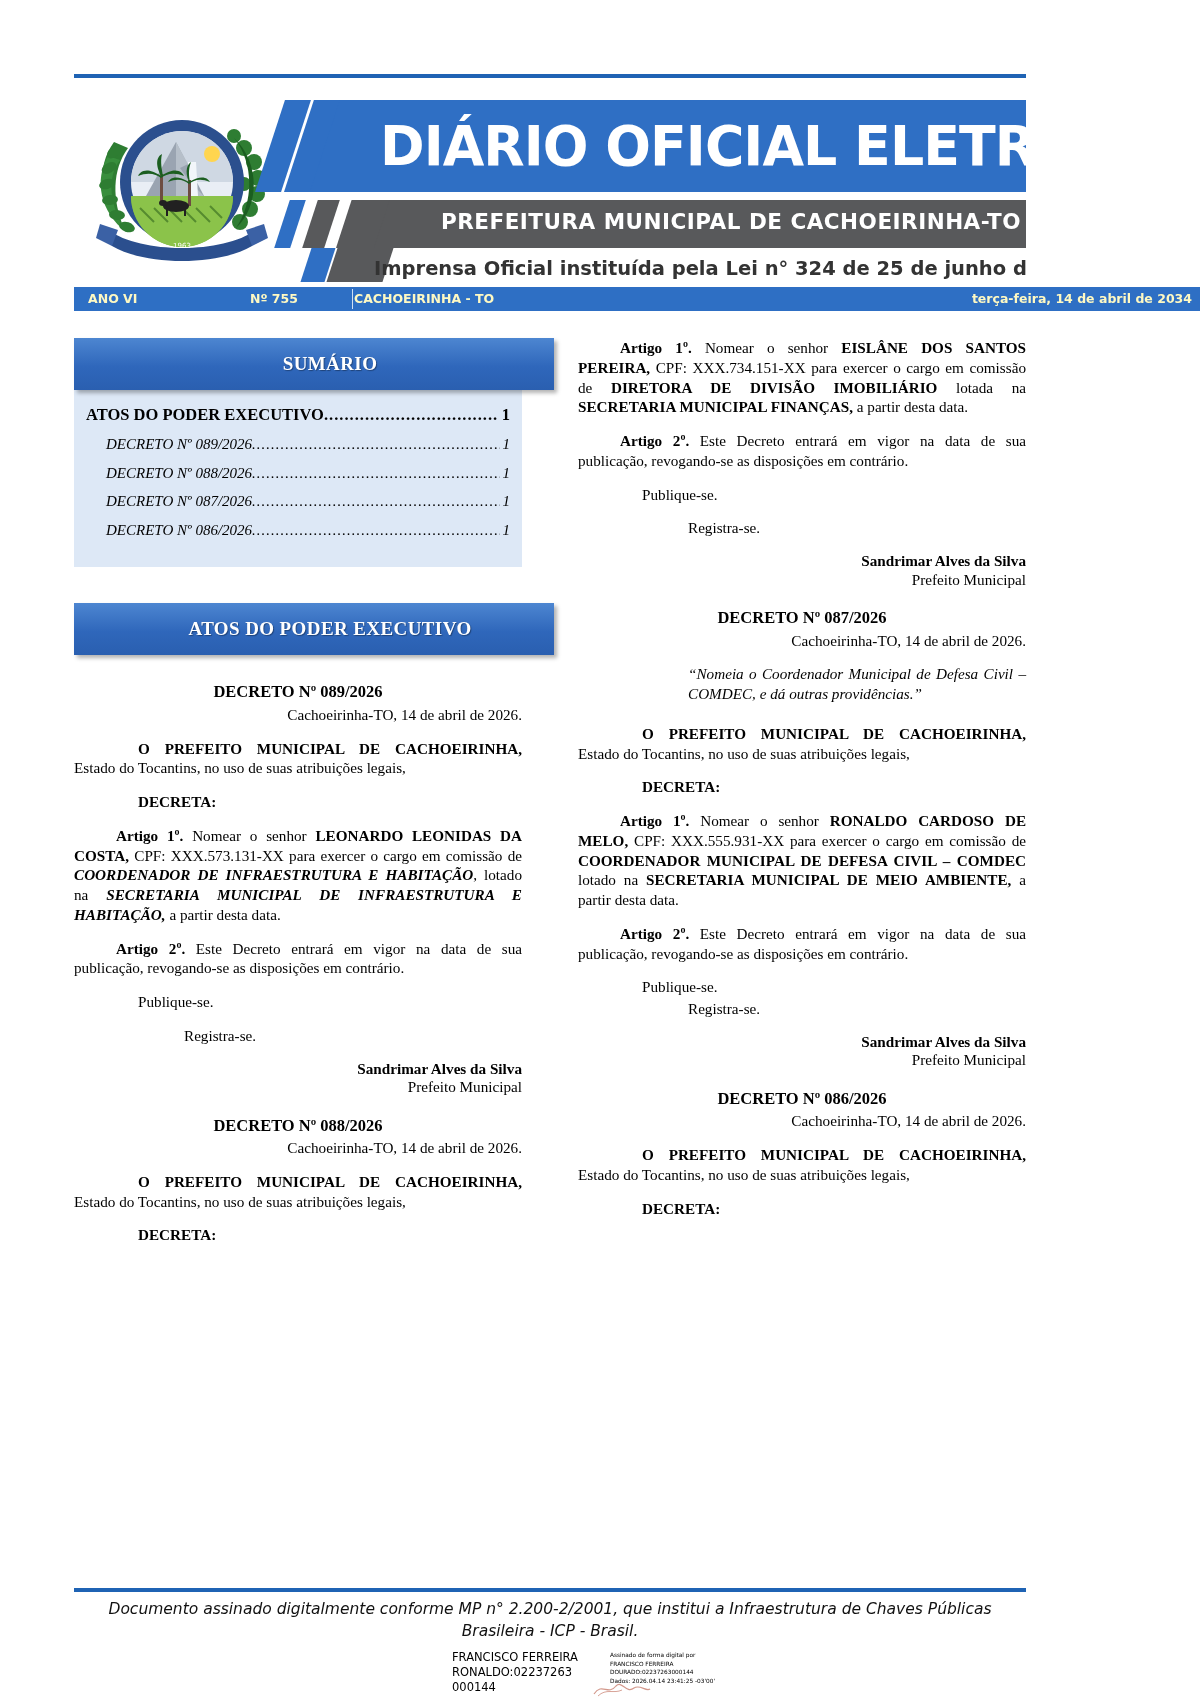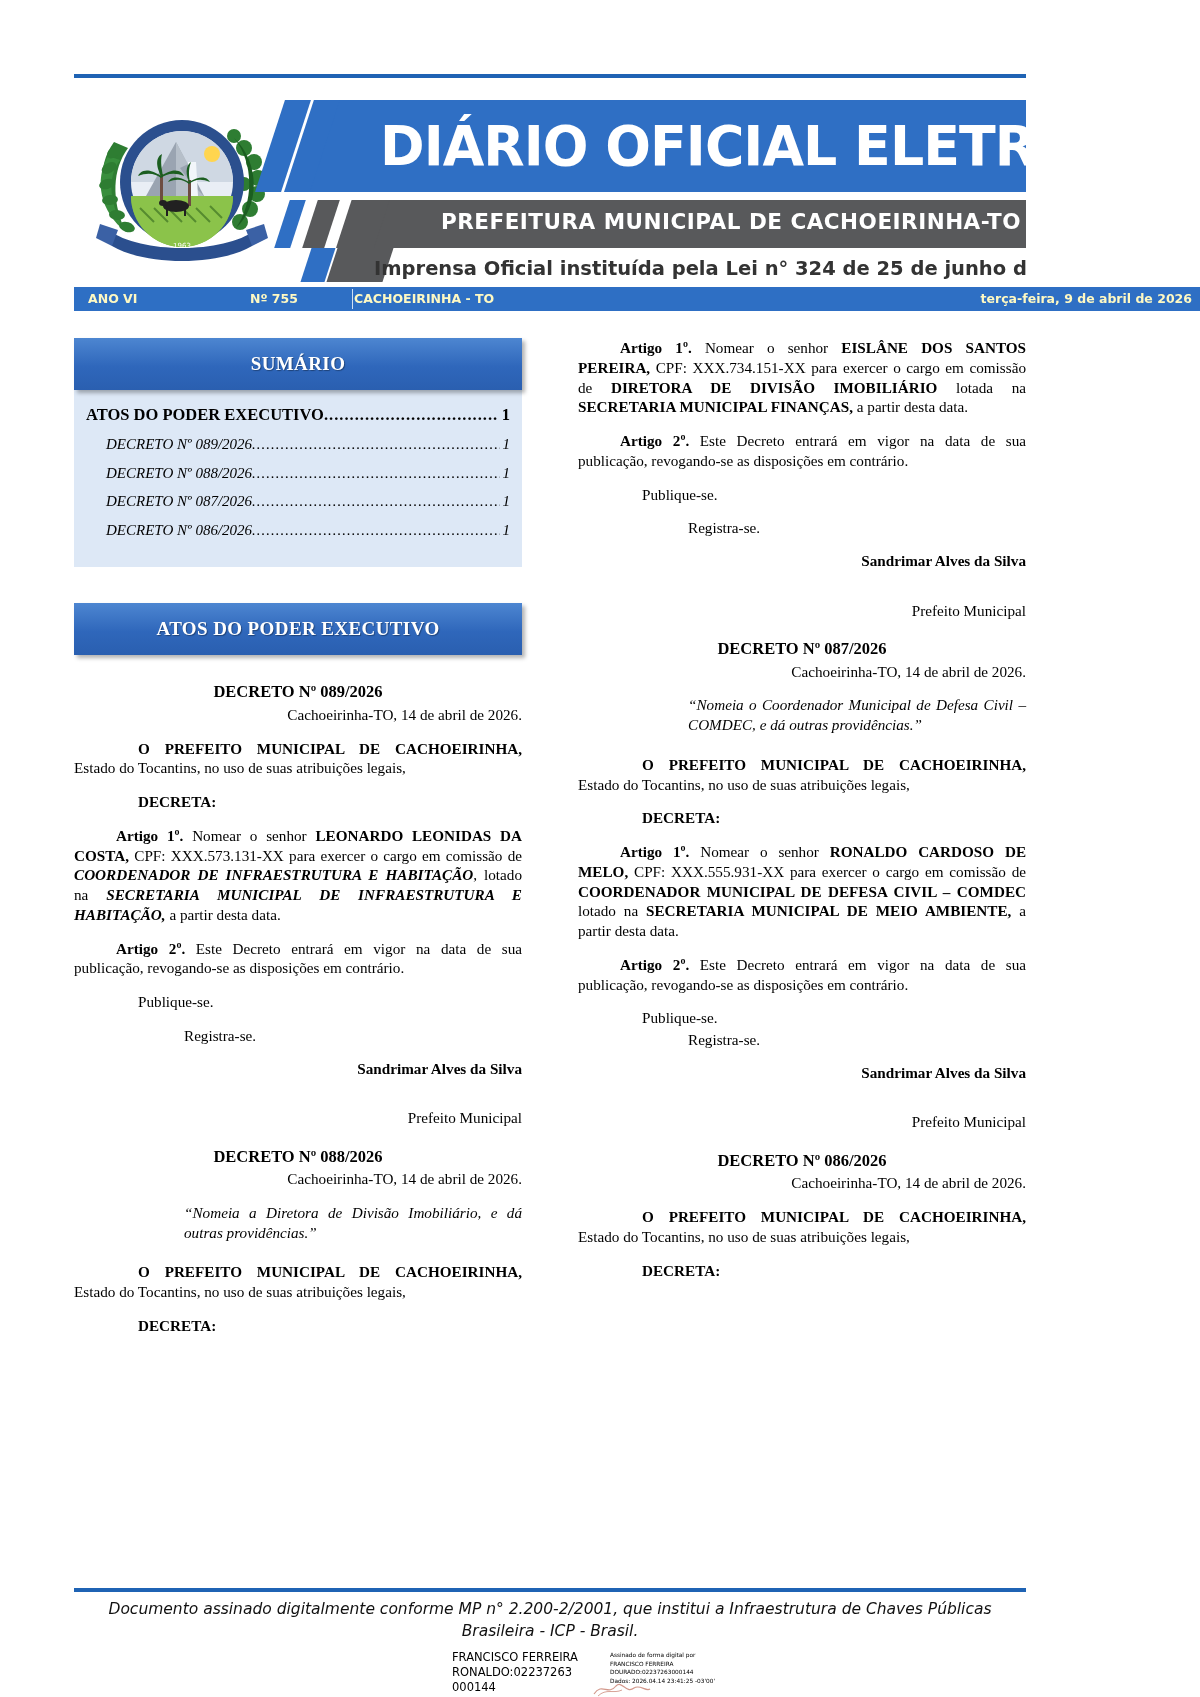--- a/index.html
+++ b/index.html
@@ -135,20 +135,21 @@
     box-shadow:3px 3px 4px rgba(0,0,0,0.30);
     color:#ffffff;
     font-family:"Liberation Serif", serif;
     font-weight:bold;
     font-size:19px;
     line-height:52px;
     text-align:center;
     letter-spacing:0.4px;
     text-shadow:1px 1px 1px rgba(0,0,0,0.35);
     margin-bottom:0;
+    padding-left:32px;
   }
   .summary-body{
     width:448px;
     background:#dde8f6;
     padding:14px 0 18px 0;
     box-sizing:border-box;
   }
   .sum-h{
     font-family:"Liberation Serif", serif;
     font-weight:bold;font-size:16.5px;
@@ -206,21 +207,21 @@
   }
   .decreta{
     font-weight:bold;margin:0 0 14px 0;text-indent:64px;
   }
   .pub{margin:0 0 14px 0;text-indent:64px;}
   .reg{margin:0 0 14px 0;text-indent:110px;}
   .sig{
     text-align:right;margin:0 0 18px 0;line-height:1.22;
   }
   .sig .nm{font-weight:bold;display:block;}
-  .sig .rl{display:block;margin-top:31px;}
+  .sig .rl{display:block;}
 
   
   .footer-rule{
     position:absolute;left:74px;top:1588px;width:952px;height:4px;background:#1f63b4;
   }
   .footer-text{
     position:absolute;left:74px;top:1598px;width:952px;
     font-family:"DejaVu Sans", sans-serif;
     font-size:15.5px;line-height:1.45;
     text-align:center;color:#111;font-style:italic;
@@ -340,21 +341,21 @@
       <div class="title-sub">PREFEITURA MUNICIPAL DE CACHOEIRINHA-TO</div>
       <div class="title-law">Imprensa Oficial instituída pela Lei n° 324 de 25 de junho de 2019</div>
     </div>
   </div>
 
   <div class="infobar">
     <div class="cell ib-ano">ANO VI</div>
     <div class="cell ib-num">Nº 755</div>
     <div class="ib-sep1"></div>
     <div class="cell ib-city">CACHOEIRINHA  - TO</div>
-    <div class="cell ib-date">terça-feira, 9 de abril de 2026</div>
+    <div class="cell ib-date">terça-feira, 14 de abril de 2034</div>
   </div>
 
   <div class="col col-left doc">
 
     <div class="banner">SUMÁRIO</div>
 
     <div class="summary-body">
       <div class="sum-h">
         <span class="lbl">ATOS DO PODER EXECUTIVO</span>
         <span class="dots">..................................</span>
@@ -412,21 +413,20 @@
 
       <div class="sig">
         <span class="nm">Sandrimar Alves da Silva</span>
         <span class="rl">Prefeito Municipal</span>
       </div>
     </div>
 
     <div>
       <div class="dec-title">DECRETO Nº 088/2026</div>
       <div class="dec-place">Cachoeirinha-TO, 14 de abril de 2026.</div>
-      <div class="dec-ementa">“Nomeia a Diretora de Divisão Imobiliário, e dá outras providências.”</div>
 
       <p class="p prefeito-line">
         <span class="b">O PREFEITO MUNICIPAL DE CACHOEIRINHA,</span><span> Estado do Tocantins, no uso de suas atribuições legais,</span>
       </p>
 
       <p class="p decreta">DECRETA:</p>
     </div>
 
   </div>
 

